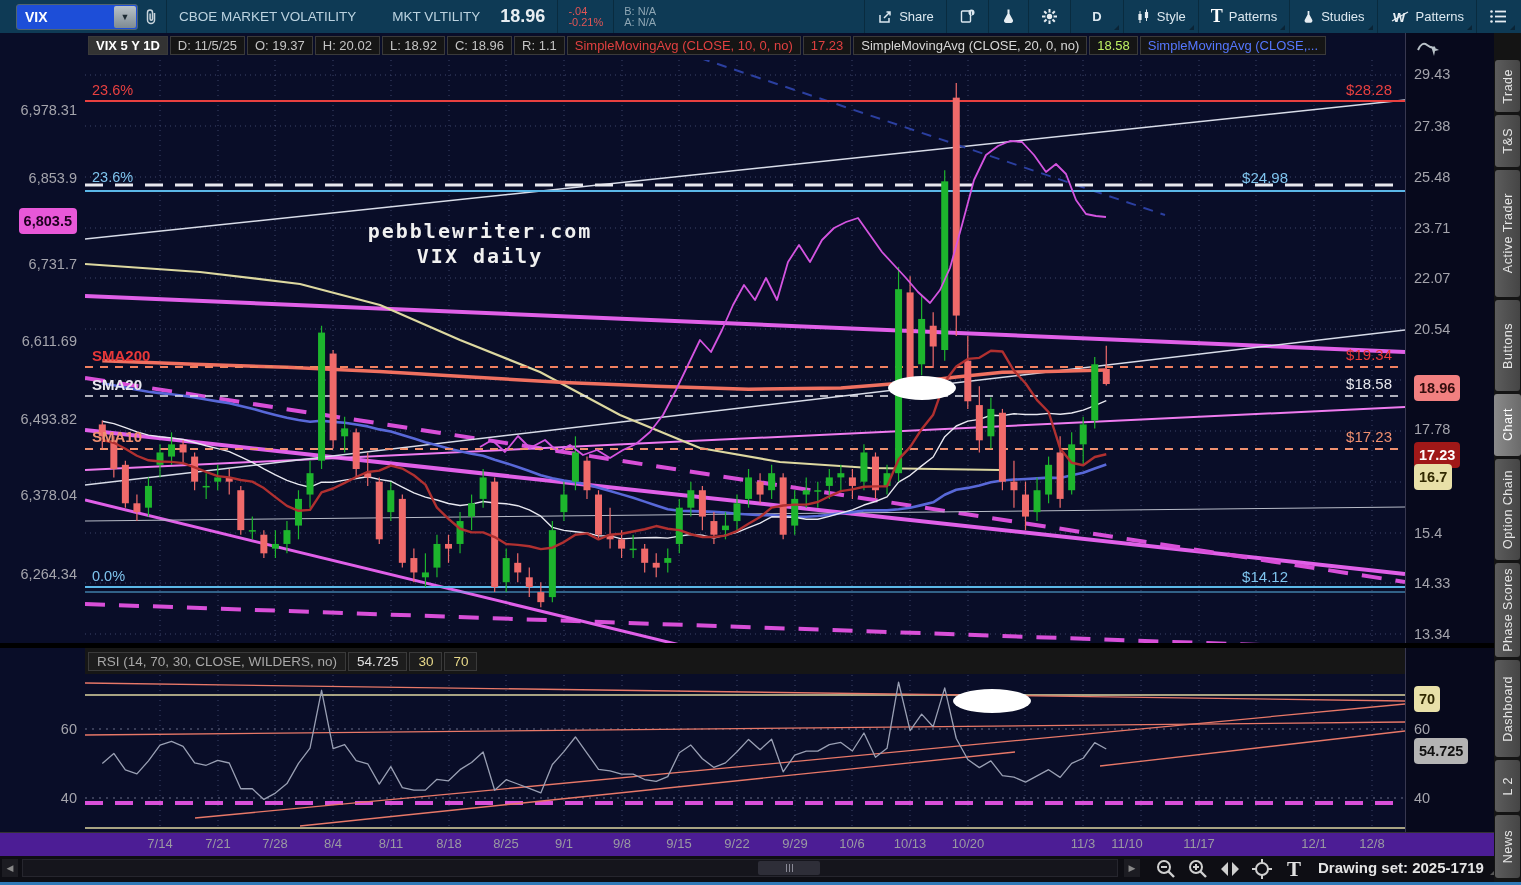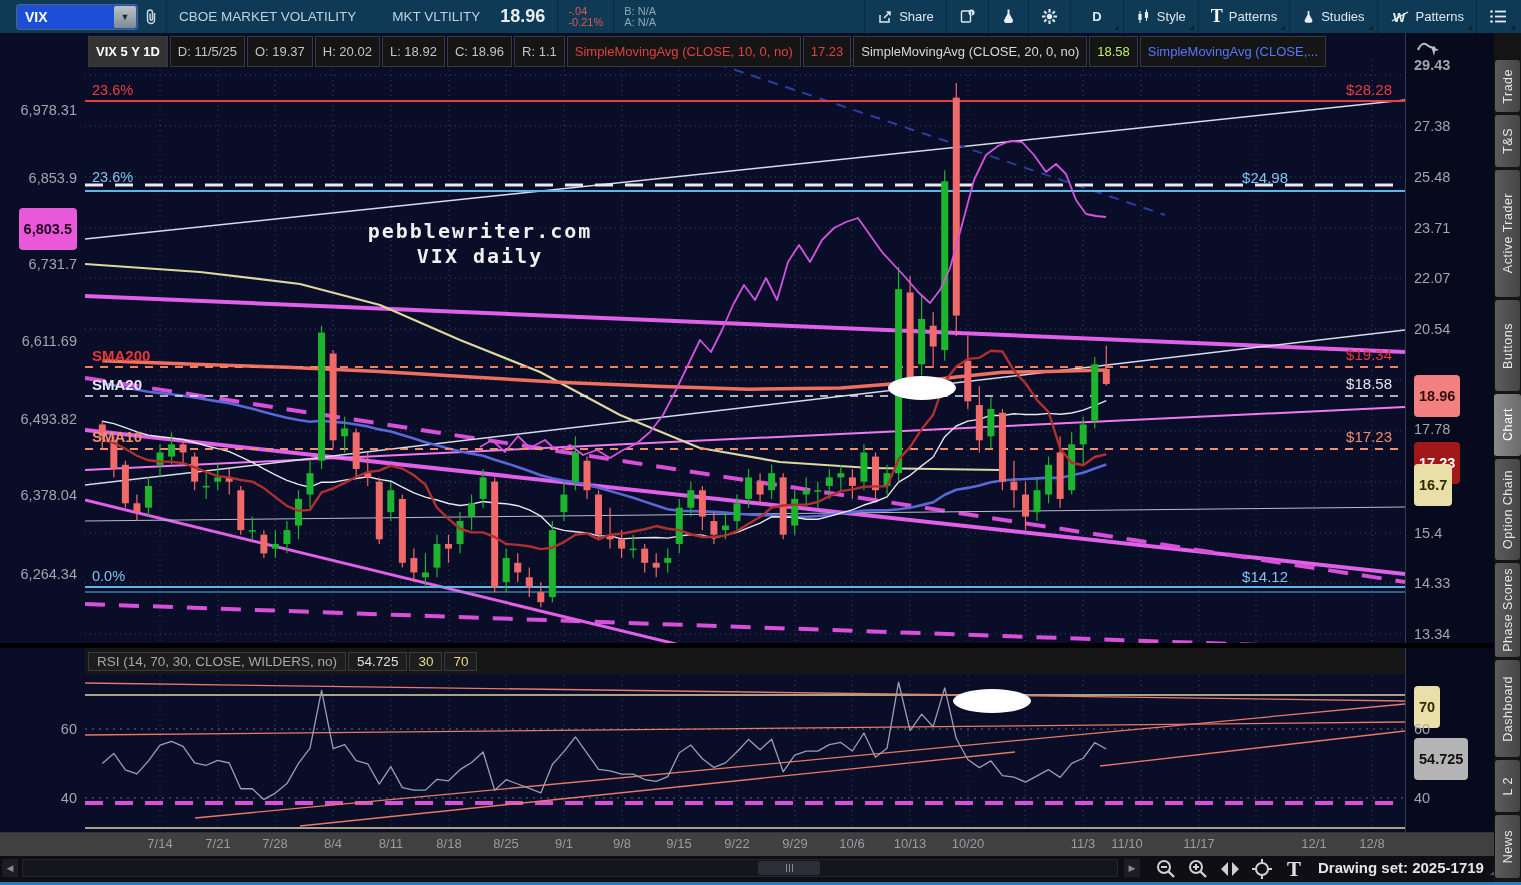--- a/index.html
+++ b/index.html
@@ -18,38 +18,38 @@
   #symbol-combo .drop{width:22px;height:22px;background:linear-gradient(#b9c2c8,#7e8b93);border-radius:2px;margin-right:1px;
     display:flex;align-items:center;justify-content:center;color:#1c2a33;font-size:9px;}
   .two-line{display:flex;flex-direction:column;justify-content:center;line-height:11px;font-size:11px;}
   .neg{color:#e05555;}
   .muted{color:#8fa7b5;}
   #last-price{font-size:18px;font-weight:bold;color:#e8eef2;padding:0 10px;}
   
   #stage{position:absolute;left:0;top:33px;width:1521px;height:852px;background:#05070f;}
   #plot-bg{position:absolute;left:0;top:0;width:1494px;height:799px;background:#090d28;}
   #chart-header{position:absolute;left:88px;top:3px;display:flex;gap:2px;z-index:5;}
-  .hd-box{background:#151515;border:1px solid #3a3a3a;color:#c4c4c4;font-size:13px;padding:6px 7px;height:17px;line-height:17px;white-space:nowrap;}
+  .hd-box{background:#151515;border:1px solid #3a3a3a;color:#c4c4c4;font-size:13px;padding:0 7px;height:17px;line-height:17px;white-space:nowrap;}
   .hd-title{background:#333;color:#fff;font-weight:bold;}
   #main-svg{position:absolute;left:85px;top:27px;}
   #rsi-svg{position:absolute;left:85px;top:642px;}
   #divider{position:absolute;left:0;top:610px;width:1494px;height:5px;background:#000;}
   #rsi-header{position:absolute;left:85px;top:615px;width:1320px;height:26px;background:#161616;display:flex;gap:2px;align-items:center;padding-left:3px;box-sizing:border-box;}
   .rsi-box{background:#1d1d1d;border:1px solid #3a3a3a;color:#a8a8a8;font-size:13.5px;padding:1px 8px;white-space:nowrap;}
   .rsi-val{color:#e0e0e0;}
   .rsi-yellow{color:#e8d98a;}
   #left-axis,#right-axis{position:absolute;top:0;height:689px;}
   #left-axis{left:0;width:85px;}
   #right-axis{left:1405px;width:89px;border-left:1px solid #383850;background:#07091c;height:799px;}
   .ax-label{position:absolute;font-size:14.5px;color:#a4a4ac;height:18px;line-height:18px;}
   #left-axis .ax-label{right:8px;}
   #right-axis .ax-label{left:8px;}
-  .ax-badge{border-radius:4px;padding:12px 5px;font-weight:bold;}
+  .ax-badge{border-radius:4px;padding:4px 5px;font-weight:bold;}
   #chart-tools-icon{position:absolute;left:10px;top:5px;}
-  #bottom-axis{position:absolute;left:0;top:799px;width:1496px;height:24px;background:#404040;border-top:1px solid #333;}
+  #bottom-axis{position:absolute;left:0;top:799px;width:1496px;height:24px;background:#4c1d95;border-top:1px solid #333;}
   .date-label{position:absolute;top:3px;width:44px;text-align:center;font-size:13px;color:#9a9aa2;}
   
   #status-bar{position:absolute;left:0;top:823px;width:1494px;height:26px;background:#0e0e14;color:#d8d8d8;}
   #scroll-left{position:absolute;left:2px;top:3px;width:16px;height:18px;background:#1c1c22;color:#888;font-size:9px;display:flex;align-items:center;justify-content:center;}
   #scroll-track{position:absolute;left:22px;top:3px;width:1096px;height:18px;background:#15151c;border:1px solid #26262e;box-sizing:border-box;}
   #scroll-handle{position:absolute;left:735px;top:1px;width:62px;height:14px;background:#2e2e38;border-radius:2px;display:flex;align-items:center;justify-content:center;gap:2px;}
   #scroll-handle i{display:block;width:1px;height:8px;background:#8a8a96;}
   #scroll-right{position:absolute;left:1124px;top:3px;width:16px;height:18px;background:#1c1c22;color:#888;font-size:9px;display:flex;align-items:center;justify-content:center;}
   .st-icon{position:absolute;top:1px;width:28px;height:24px;display:flex;align-items:center;justify-content:center;}
   #drawing-set{position:absolute;left:1318px;top:3px;font-size:15px;font-weight:bold;color:#e4e4e4;white-space:nowrap;}
@@ -460,21 +460,21 @@
         <text x="480" y="263" fill="#f0f0f0" font-size="20" text-anchor="middle" font-family="&quot;DejaVu Sans Mono&quot;, monospace" font-weight="bold" letter-spacing="2">VIX daily</text>
       </svg>
 
     <div id="right-axis">
       <div id="chart-tools-icon">
         <svg width="26" height="20" viewBox="0 0 26 20">
             <path d="M2 12q4-9 9-5t8 2" fill="none" stroke="#b9c2c8" stroke-width="2"></path>
             <path d="M15 8l8 4-4 1-1 5z" fill="#b9c2c8"></path>
           </svg>
       </div>
-    <div class="ax-label" style="top: 23px; font-weight: bold;">29.43</div>
+    <div class="ax-label" style="top: 32px;">29.43</div>
         <div class="ax-label" style="top: 84px;">27.38</div>
         <div class="ax-label" style="top: 135px;">25.48</div>
         <div class="ax-label" style="top: 186px;">23.71</div>
         <div class="ax-label" style="top: 236px;">22.07</div>
         <div class="ax-label" style="top: 287px;">20.54</div>
         <div class="ax-label" style="top: 387px;">17.78</div>
         <div class="ax-label" style="top: 440px;">16.55</div>
         <div class="ax-label" style="top: 491px;">15.4</div>
         <div class="ax-label" style="top: 541px;">14.33</div>
         <div class="ax-label" style="top: 592px;">13.34</div>

